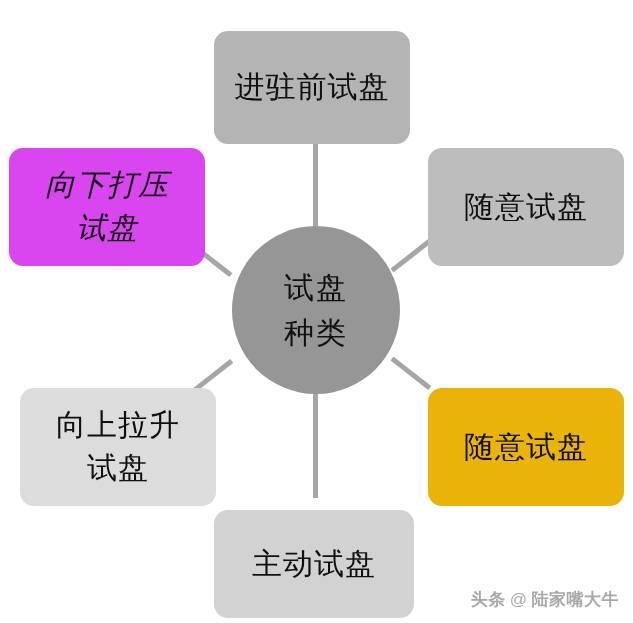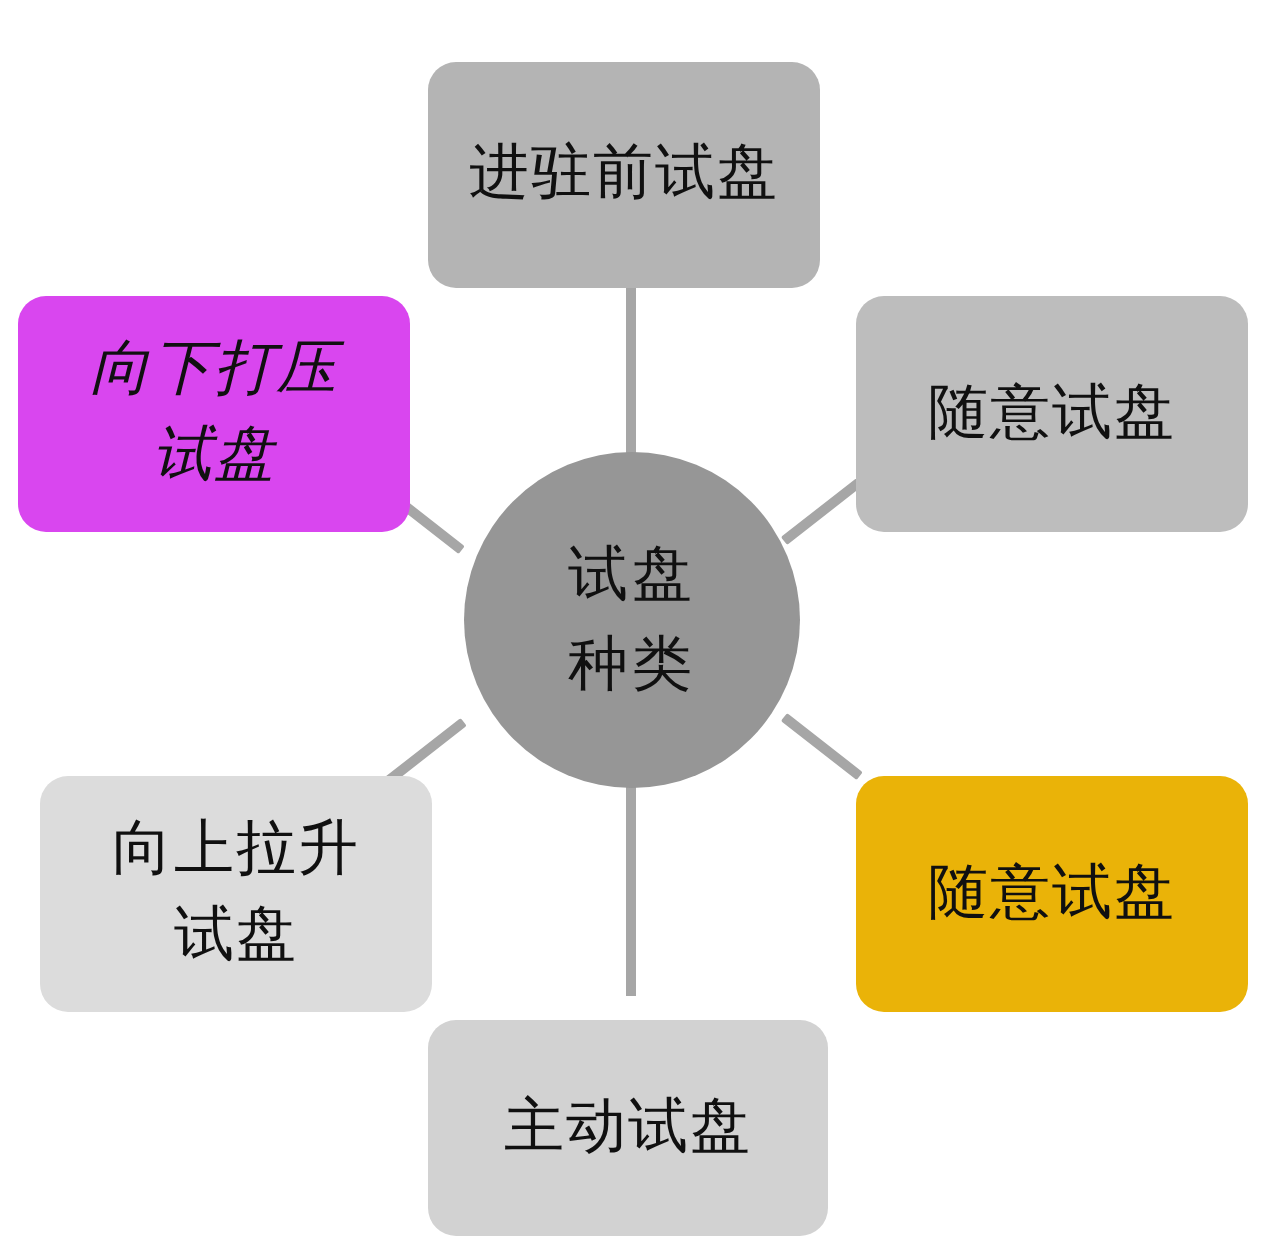--- a/index.html
+++ b/index.html
@@ -168,14 +168,19 @@
   <div class="node-box" id="node-upper-left">
     <span class="node-label">向下打压
 试盘</span>
   </div>
 
   <div id="node-center">
     <span class="node-label">试盘
 种类</span>
   </div>
 
+  <div id="watermark">
+    <span class="wm-brand">头条</span>
+    <span class="wm-at">@</span>
+    <span class="wm-user">陆家嘴大牛</span>
+  </div>
 
 </div>
 
 </body></html>

